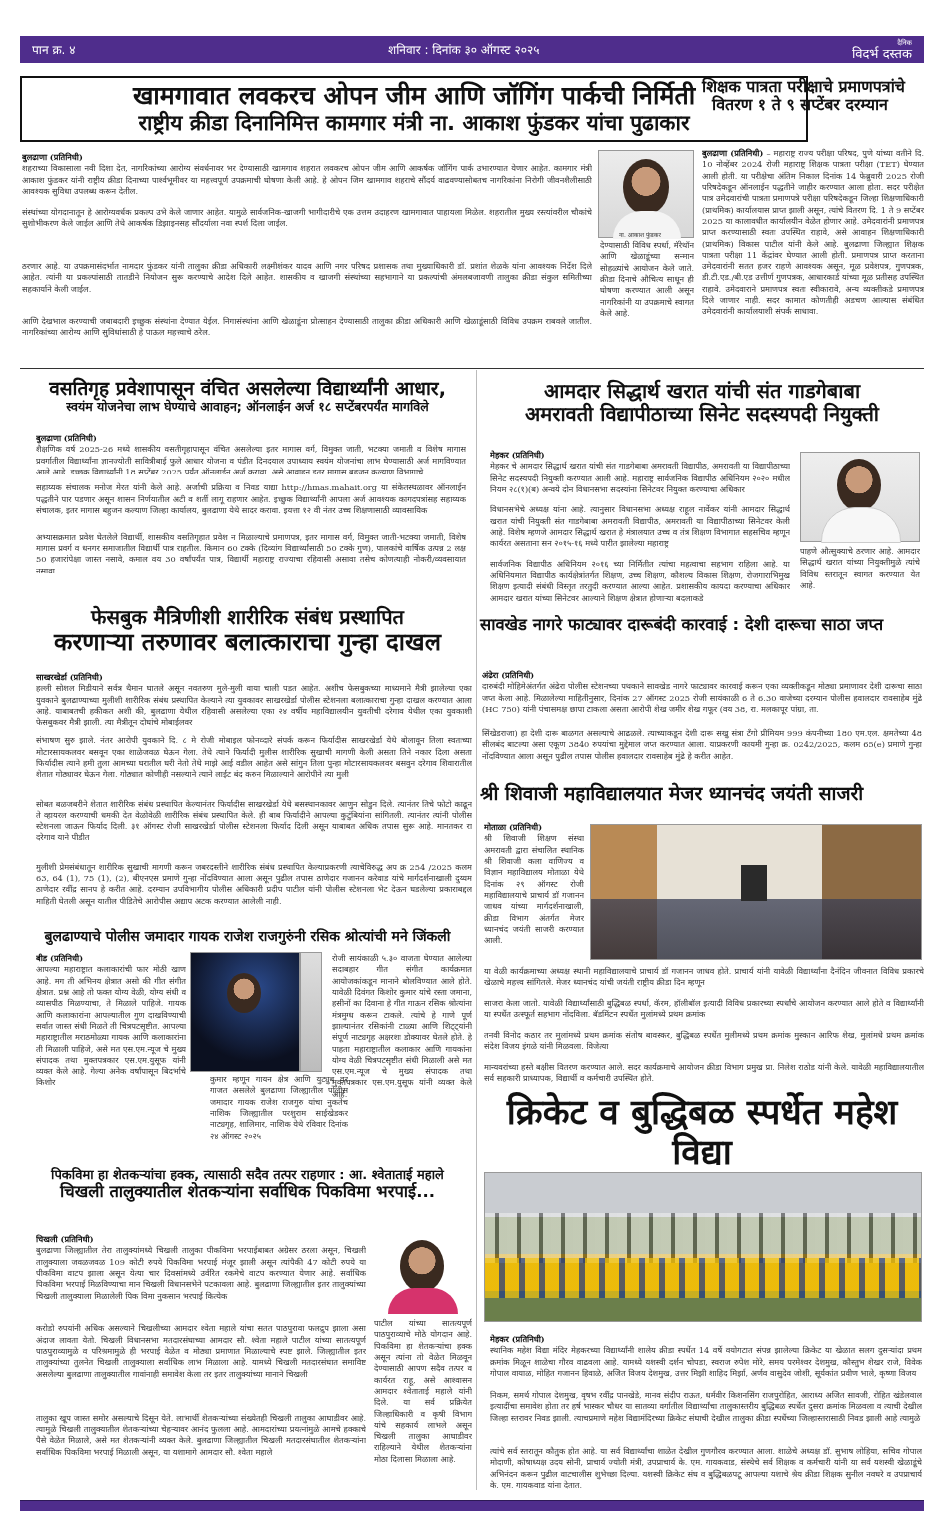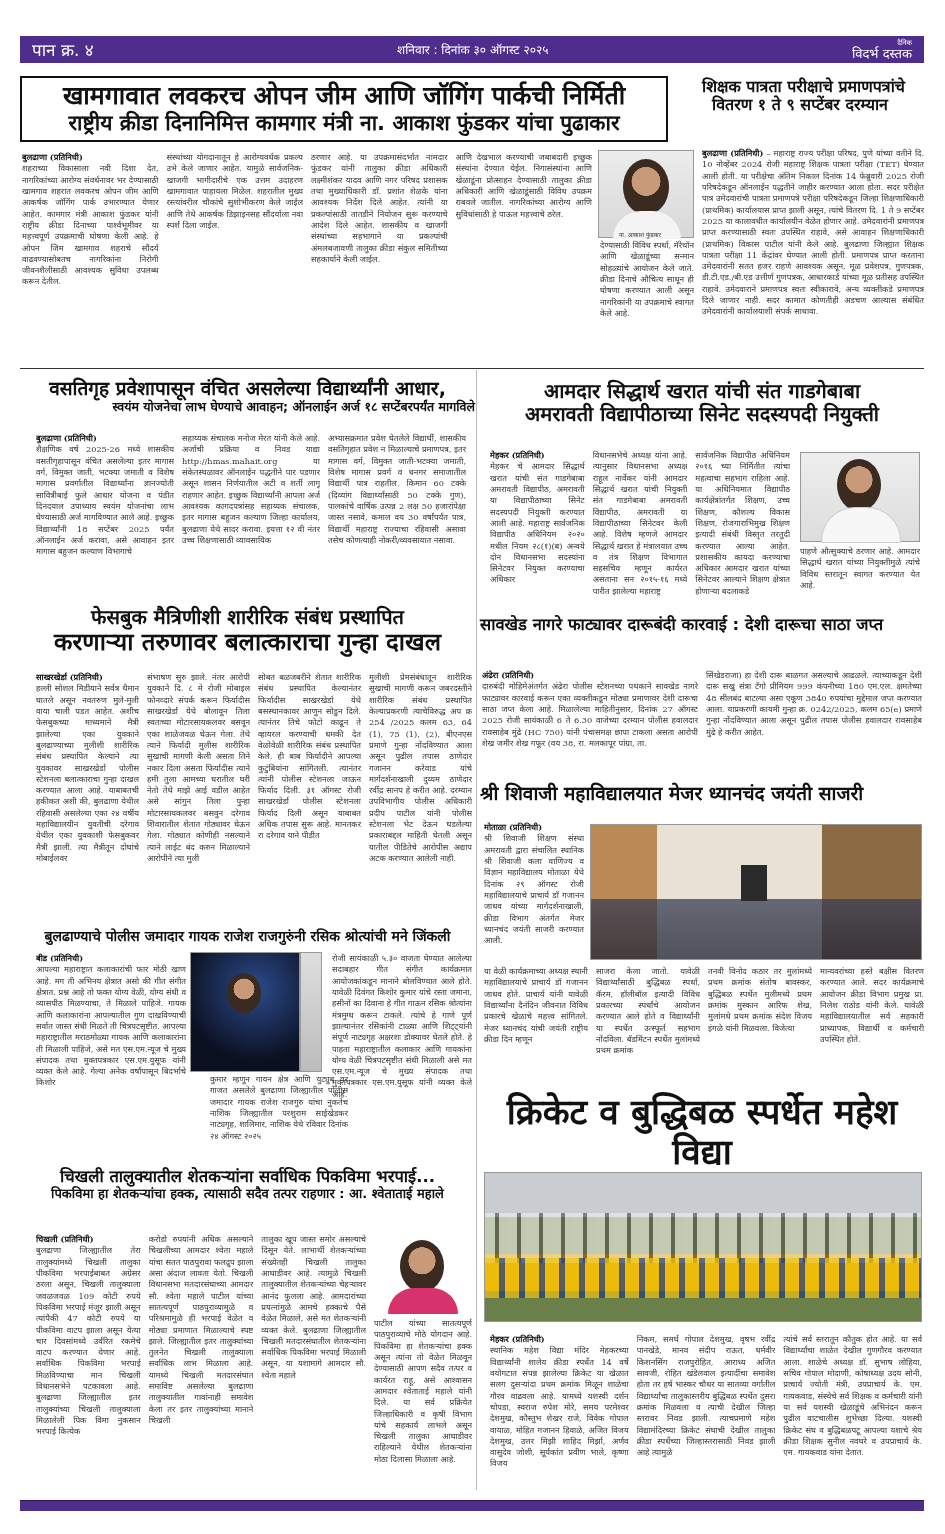--- a/index.html
+++ b/index.html
@@ -1,45 +1,45 @@
 <!DOCTYPE html>
 <html><head>
 <meta charset="utf-8">
 <style>
   * { box-sizing: border-box; margin: 0; padding: 0; }
   body { width: 945px; height: 1534px; background: #ffffff; font-family: "DejaVu Serif", serif; color: #222; position: relative; overflow: hidden; }
   .topbar { position: absolute; left: 20px; top: 36px; width: 904px; height: 27px; background: #4f2d8c; color: #fff; display: flex; align-items: center; justify-content: space-between; padding: 0 12px; font-family: "DejaVu Sans", sans-serif; }
-  .topbar .page { font-size: 17px; }
+  .topbar .page { font-size: 12px; }
   .topbar .date { font-size: 12px; }
   .topbar .brand { font-size: 13px; text-align: right; line-height: 1; }
   .topbar .brand small { display: block; font-size: 7px; }
   .bottombar { position: absolute; left: 20px; top: 1500px; width: 904px; height: 11px; background: #4f2d8c; border-top: 1px solid #2d1a55; }
   .box { position: absolute; }
   .headline { font-family: "DejaVu Sans", sans-serif; font-weight: bold; color: #111; text-align: center; line-height: 1.15; }
-  .cols { position: absolute; display: flex; gap: 8px; }
+  .cols { position: absolute; display: flex; gap: 8px; flex-direction: column; }
   .col { flex: 1; font-size: 8.2px; line-height: 1.38; text-align: justify; color: #333; overflow: hidden; }
   .dateline { font-weight: bold; color: #111; }
   .photo { position: absolute; background: linear-gradient(135deg,#6d5a48,#a08a70 40%,#4b3b2f); border: 1px solid #999; }
   .photo-face { position: absolute; border-radius: 50%; background: radial-gradient(circle at 50% 40%, #c89a7a 0 35%, #3a2a20 36% 100%); }
   .caption { position: absolute; font-size: 6px; color: #333; }
   .rule { position: absolute; background: #333; }
 </style>
 </head>
 <body>
 
 <div class="topbar">
   <span class="page">पान क्र. ४</span>
   <span class="date">शनिवार : दिनांक ३० ऑगस्ट २०२५</span>
   <span class="brand">
     <small>दैनिक</small>
     <span>विदर्भ दस्तक</span>
   </span>
 </div>
 
-<div class="box" style="left:20px;top:76px;width:648px;height:66px;border:2px solid #111;">
+<div class="box" style="left:20px;top:76px;width:788px;height:66px;border:2px solid #111;">
   <div class="headline" style="font-size:25px;margin-top:4px;">खामगावात लवकरच ओपन जीम आणि जॉगिंग पार्कची निर्मिती</div>
   <div class="headline" style="font-size:21px;">राष्ट्रीय क्रीडा दिनानिमित्त कामगार मंत्री ना. आकाश फुंडकर यांचा पुढाकार</div>
 </div>
 <div class="cols" style="left:22px;top:152px;width:570px;height:210px;">
   <div class="col"><div class="dateline">बुलढाणा (प्रतिनिधी)</div><span>शहराच्या विकासाला नवी दिशा देत, नागरिकांच्या आरोग्य संवर्धनावर भर देण्यासाठी खामगाव शहरात लवकरच ओपन जीम आणि आकर्षक जॉगिंग पार्क उभारण्यात येणार आहेत. कामगार मंत्री आकाश फुंडकर यांनी राष्ट्रीय क्रीडा दिनाच्या पार्श्वभूमीवर या महत्त्वपूर्ण उपक्रमाची घोषणा केली आहे. हे ओपन जिम खामगाव शहराचे सौंदर्य वाढवण्यासोबतच नागरिकांना निरोगी जीवनशैलीसाठी आवश्यक सुविधा उपलब्ध करून देतील.</span></div>
   <div class="col"><span>संस्थांच्या योगदानातून हे आरोग्यवर्धक प्रकल्प उभे केले जाणार आहेत. यामुळे सार्वजनिक-खाजगी भागीदारीचे एक उत्तम उदाहरण खामगावात पाहायला मिळेल. शहरातील मुख्य रस्त्यांवरील चौकांचे सुशोभीकरण केले जाईल आणि तेथे आकर्षक डिझाइनसह सौंदर्याला नवा स्पर्श दिला जाईल.</span></div>
   <div class="col"><span>ठरणार आहे. या उपक्रमासंदर्भात नामदार फुंडकर यांनी तालुका क्रीडा अधिकारी लक्ष्मीशंकर यादव आणि नगर परिषद प्रशासक तथा मुख्याधिकारी डॉ. प्रशांत शेळके यांना आवश्यक निर्देश दिले आहेत. त्यांनी या प्रकल्पांसाठी तातडीने नियोजन सुरू करण्याचे आदेश दिले आहेत. शासकीय व खाजगी संस्थांच्या सहभागाने या प्रकल्पांची अंमलबजावणी तालुका क्रीडा संकुल समितीच्या सहकार्याने केली जाईल.</span></div>
   <div class="col"><span>आणि देखभाल करण्याची जबाबदारी इच्छुक संस्थांना देण्यात येईल. निगासंस्थांना आणि खेळाडूंना प्रोत्साहन देण्यासाठी तालुका क्रीडा अधिकारी आणि खेळाडूंसाठी विविध उपक्रम राबवले जातील. नागरिकांच्या आरोग्य आणि सुविधांसाठी हे पाऊल महत्त्वाचे ठरेल.</span></div>
 </div>
 <div class="cols" style="left:600px;top:240px;width:94px;height:122px;">
@@ -56,21 +56,21 @@
   <div class="headline" style="font-size:16px;text-align:left;padding-left:10px;">वितरण १ ते ९ सप्टेंबर दरम्यान</div>
 </div>
 <div class="cols" style="left:702px;top:148px;width:222px;height:215px;">
   <div class="col"><span class="dateline">बुलढाणा (प्रतिनिधी)</span> <span>– महाराष्ट्र राज्य परीक्षा परिषद, पुणे यांच्या वतीने दि. 10 नोव्हेंबर 2024 रोजी महाराष्ट्र शिक्षक पात्रता परीक्षा (TET) घेण्यात आली होती. या परीक्षेचा अंतिम निकाल दिनांक 14 फेब्रुवारी 2025 रोजी परिषदेकडून ऑनलाईन पद्धतीने जाहीर करण्यात आला होता. सदर परीक्षेत पात्र उमेदवारांची पात्रता प्रमाणपत्रे परीक्षा परिषदेकडून जिल्हा शिक्षणाधिकारी (प्राथमिक) कार्यालयास प्राप्त झाली असून, त्यांचे वितरण दि. 1 ते 9 सप्टेंबर 2025 या कालावधीत कार्यालयीन वेळेत होणार आहे. उमेदवारांनी प्रमाणपत्र प्राप्त करण्यासाठी स्वतः उपस्थित राहावे, असे आवाहन शिक्षणाधिकारी (प्राथमिक) विकास पाटील यांनी केले आहे. बुलढाणा जिल्ह्यात शिक्षक पात्रता परीक्षा 11 केंद्रांवर घेण्यात आली होती. प्रमाणपत्र प्राप्त करताना उमेदवारांनी सतत हजर राहणे आवश्यक असून, मूळ प्रवेशपत्र, गुणपत्रक, डी.टी.एड./बी.एड उत्तीर्ण गुणपत्रक, आधारकार्ड यांच्या मूळ प्रतीसह उपस्थित राहावे. उमेदवाराने प्रमाणपत्र स्वतः स्वीकारावे, अन्य व्यक्तीकडे प्रमाणपत्र दिले जाणार नाही. सदर कामात कोणतीही अडचण आल्यास संबंधित उमेदवारांनी कार्यालयाशी संपर्क साधावा.</span></div>
 </div>
 
 <div class="rule" style="left:20px;top:368px;width:904px;height:1px;"></div>
 
 <div class="box" style="left:20px;top:378px;width:455px;">
   <div class="headline" style="font-size:19px;">वसतिगृह प्रवेशापासून वंचित असलेल्या विद्यार्थ्यांनी आधार,</div>
-  <div class="headline" style="font-size:12.5px;text-align:right;">स्वयंम योजनेचा लाभ घेण्याचे आवाहन; ऑनलाईन अर्ज १८ सप्टेंबरपर्यंत मागविले</div>
+  <div class="headline" style="font-size:12.5px;">स्वयंम योजनेचा लाभ घेण्याचे आवाहन; ऑनलाईन अर्ज १८ सप्टेंबरपर्यंत मागविले</div>
 </div>
 <div class="cols" style="left:36px;top:433px;width:430px;height:140px;">
   <div class="col"><div class="dateline">बुलढाणा (प्रतिनिधी)</div><span>शैक्षणिक वर्ष 2025-26 मध्ये शासकीय वसतीगृहापासून वंचित असलेल्या इतर मागास वर्ग, विमुक्त जाती, भटक्या जमाती व विशेष मागास प्रवर्गातील विद्यार्थ्यांना ज्ञानज्योती सावित्रीबाई फुले आधार योजना व पंडीत दिनदयाल उपाध्याय स्वयंम योजनांचा लाभ घेण्यासाठी अर्ज मागविण्यात आले आहे. इच्छुक विद्यार्थ्यांनी 18 सप्टेंबर 2025 पर्यंत ऑनलाईन अर्ज करावा, असे आवाहन इतर मागास बहुजन कल्याण विभागाचे</span></div>
   <div class="col"><span>सहाय्यक संचालक मनोज मेरत यांनी केले आहे. अर्जाची प्रक्रिया व निवड याद्या http://hmas.mahait.org या संकेतस्थळावर ऑनलाईन पद्धतीने पार पडणार असून शासन निर्णयातील अटी व शर्ती लागू राहणार आहेत. इच्छुक विद्यार्थ्यांनी आपला अर्ज आवश्यक कागदपत्रांसह सहाय्यक संचालक, इतर मागास बहुजन कल्याण जिल्हा कार्यालय, बुलढाणा येथे सादर करावा. इयत्ता १२ वी नंतर उच्च शिक्षणासाठी व्यावसायिक</span></div>
   <div class="col"><span>अभ्यासक्रमात प्रवेश घेतलेले विद्यार्थी, शासकीय वसतिगृहात प्रवेश न मिळाल्याचे प्रमाणपत्र, इतर मागास वर्ग, विमुक्त जाती-भटक्या जमाती, विशेष मागास प्रवर्ग व धनगर समाजातील विद्यार्थी पात्र राहतील. किमान 60 टक्के (दिव्यांग विद्यार्थ्यांसाठी 50 टक्के गुण), पालकांचे वार्षिक उत्पन्न 2 लक्ष 50 हजारांपेक्षा जास्त नसावे, कमाल वय 30 वर्षांपर्यंत पात्र, विद्यार्थी महाराष्ट्र राज्याचा रहिवासी असावा तसेच कोणत्याही नोकरी/व्यवसायात नसावा.</span></div>
 </div>
 
 <div class="box" style="left:480px;top:380px;width:444px;">
   <div class="headline" style="font-size:20px;">आमदार सिद्धार्थ खरात यांची संत गाडगेबाबा</div>
   <div class="headline" style="font-size:20px;">अमरावती विद्यापीठाच्या सिनेट सदस्यपदी नियुक्ती</div>
@@ -149,22 +149,22 @@
   <div style="position:absolute;left:0;top:40px;width:100%;height:50px;background:repeating-linear-gradient(90deg,#f2f2f2 0 10px,#3c3c3c 10px 14px,#f0f0f0 14px 22px);opacity:.55;"></div>
   <div style="position:absolute;left:0;top:85px;width:100%;height:40px;background:repeating-linear-gradient(90deg,#f1c40f 0 14px,#1f3c88 14px 20px);opacity:.7;"></div>
 </div>
 <div class="cols" style="left:490px;top:1334px;width:432px;height:160px;">
   <div class="col"><div class="dateline">मेहकर (प्रतिनिधी)</div><span>स्थानिक महेश विद्या मंदिर मेहकरच्या विद्यार्थ्यांनी शालेय क्रीडा स्पर्धेत 14 वर्षे वयोगटात संपन्न झालेल्या क्रिकेट या खेळात सलग दुसऱ्यांदा प्रथम क्रमांक मिळून शाळेचा गौरव वाढवला आहे. यामध्ये यशस्वी दर्शन चोपडा, स्वराज रुपेश मोरे, समय परमेश्वर देशमुख, कौस्तुभ शेखर राजे, विवेक गोपाल वायाळ, मोहित गजानन हिवाळे, अजित विजय देशमुख, उत्तर मिझी शाहिद मिर्झा, अर्णव वासुदेव जोशी, सूर्यकांत प्रवीण भाले, कृष्णा विजय</span></div>
   <div class="col"><span>निकम, समर्थ गोपाल देशमुख, वृषभ रवींद्र पानखेडे, मानव संदीप राऊत, धर्मवीर किशनसिंग राजपुरोहित, आराध्य अजित सावजी, रोहित खंडेलवाल इत्यादींचा समावेश होता तर हर्ष भास्कर चौधर या सातव्या वर्गातील विद्यार्थ्यांचा तालुकास्तरीय बुद्धिबळ स्पर्धेत दुसरा क्रमांक मिळवला व त्याची देखील जिल्हा स्तरावर निवड झाली. त्याचप्रमाणे महेश विद्यामंदिरच्या क्रिकेट संघाची देखील तालुका क्रीडा स्पर्धेच्या जिल्हास्तरासाठी निवड झाली आहे त्यामुळे</span></div>
   <div class="col"><span>त्यांचे सर्व स्तरातून कौतुक होत आहे. या सर्व विद्यार्थ्यांचा शाळेत देखील गुणगौरव करण्यात आला. शाळेचे अध्यक्ष डॉ. सुभाष लोहिया, सचिव गोपाल मोदाणी, कोषाध्यक्ष उदय सोनी, प्राचार्य ज्योती मंत्री, उपप्राचार्य के. एम. गायकवाड, संस्थेचे सर्व शिक्षक व कर्मचारी यांनी या सर्व यशस्वी खेळाडूंचे अभिनंदन करून पुढील वाटचालीस शुभेच्छा दिल्या. यशस्वी क्रिकेट संघ व बुद्धिबळपटू आपल्या यशाचे श्रेय क्रीडा शिक्षक सुनील नवघरे व उपप्राचार्य के. एम. गायकवाड यांना देतात.</span></div>
 </div>
 
 <div class="box" style="left:20px;top:1168px;width:455px;">
+  <div class="headline" style="font-size:13px;">पिकविमा हा शेतकऱ्यांचा हक्क, त्यासाठी सदैव तत्पर राहणार : आ. श्वेताताई महाले</div>
   <div class="headline" style="font-size:16.5px;">चिखली तालुक्यातील शेतकऱ्यांना सर्वाधिक पिकविमा भरपाई...</div>
-  <div class="headline" style="font-size:13px;">पिकविमा हा शेतकऱ्यांचा हक्क, त्यासाठी सदैव तत्पर राहणार : आ. श्वेताताई महाले</div>
 </div>
 <div class="cols" style="left:36px;top:1234px;width:330px;height:260px;">
   <div class="col"><div class="dateline">चिखली (प्रतिनिधी)</div><span>बुलढाणा जिल्ह्यातील तेरा तालुक्यांमध्ये चिखली तालुका पीकविमा भरपाईबाबत अग्रेसर ठरला असून, चिखली तालुक्याला जवळजवळ 109 कोटी रुपये पिकविमा भरपाई मंजूर झाली असून त्यांपैकी 47 कोटी रुपये या पीकविमा वाटप झाला असून येत्या चार दिवसांमध्ये उर्वरित रकमेचे वाटप करण्यात येणार आहे. सर्वाधिक पिकविमा भरपाई मिळविण्याचा मान चिखली विधानसभेने पटकावला आहे. बुलढाणा जिल्ह्यातील इतर तालुक्यांच्या चिखली तालुक्याला मिळालेली पिक विमा नुकसान भरपाई कित्येक</span></div>
   <div class="col"><span>करोडो रुपयांनी अधिक असल्याने चिखलीच्या आमदार श्वेता महाले यांचा सतत पाठपुरावा फलद्रुप झाला असा अंदाज लावता येतो. चिखली विधानसभा मतदारसंघाच्या आमदार सौ. श्वेता महाले पाटील यांच्या सातत्यपूर्ण पाठपुराव्यामुळे व परिश्रमामुळे ही भरपाई वेळेत व मोठ्या प्रमाणात मिळाल्याचे स्पष्ट झाले. जिल्ह्यातील इतर तालुक्यांच्या तुलनेत चिखली तालुक्याला सर्वाधिक लाभ मिळाला आहे. यामध्ये चिखली मतदारसंघात समाविष्ट असलेल्या बुलढाणा तालुक्यातील गावांनाही समावेश केला तर इतर तालुक्यांच्या मानाने चिखली</span></div>
   <div class="col"><span>तालुका खूप जास्त समोर असल्याचे दिसून येते. लाभार्थी शेतकऱ्यांच्या संख्येतही चिखली तालुका आघाडीवर आहे. त्यामुळे चिखली तालुक्यातील शेतकऱ्यांच्या चेहऱ्यावर आनंद फुलला आहे. आमदारांच्या प्रयत्नांमुळे आमचे हक्काचे पैसे वेळेत मिळाले, असे मत शेतकऱ्यांनी व्यक्त केले. बुलढाणा जिल्ह्यातील चिखली मतदारसंघातील शेतकऱ्यांना सर्वाधिक पिकविमा भरपाई मिळाली असून, या यशामागे आमदार सौ. श्वेता महाले</span></div>
 </div>
 <div class="photo" style="left:374px;top:1234px;width:98px;height:80px;background:#fff;border:none;">
   <div class="photo-face" style="left:26px;top:6px;width:44px;height:52px;"></div>
   <div style="position:absolute;left:14px;top:54px;width:70px;height:26px;background:#d6336c;border-radius:30px 30px 0 0;"></div>
 </div>

